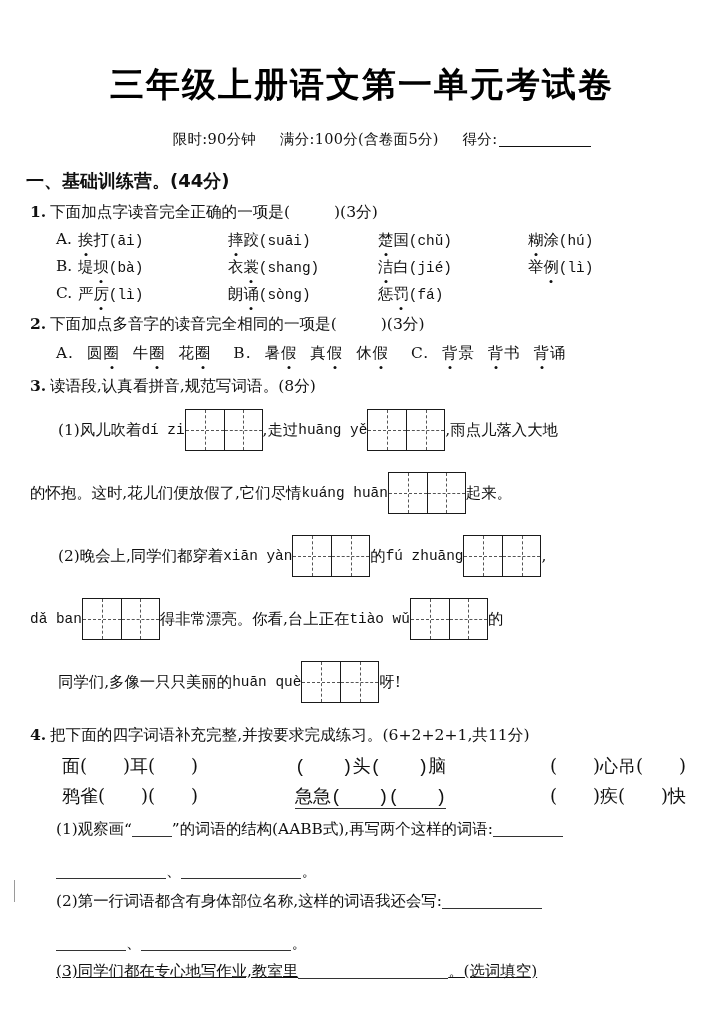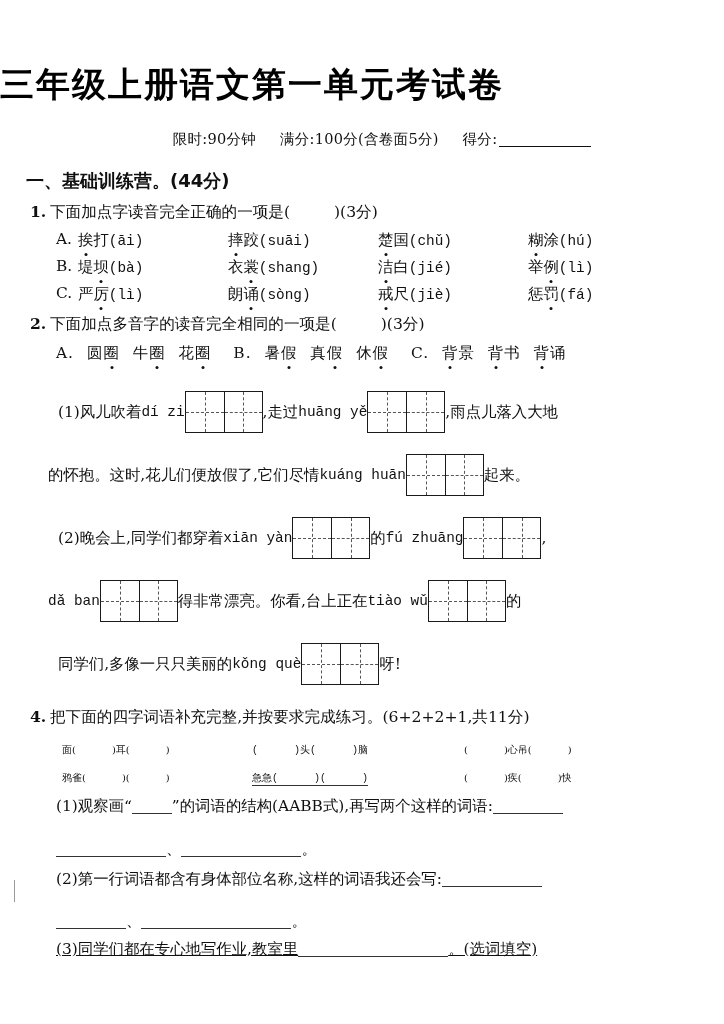--- a/index.html
+++ b/index.html
@@ -7,21 +7,21 @@
     width:724px;height:1024px;
     font-family:"DejaVu Serif","Liberation Serif",serif;
     color:#101010;
     position:relative;
     overflow:hidden;
   }
   .page{position:relative;width:724px;height:1024px;box-sizing:border-box;}
 
   
   .title{
-    text-align:left;
+    text-align:center;
     font-family:"DejaVu Sans","Liberation Sans",sans-serif;
     font-weight:700;
     font-size:34px;
     letter-spacing:2px;
     margin-top:62px;
     color:#000;
   }
   .subhead{
     text-align:center;
     font-size:14.5px;
@@ -69,21 +69,21 @@
     margin:6px 0 0 56px;
     font-size:15.4px;
     display:flex;
   }
   .optrow .lbl{width:22px;flex:none;}
   .optrow .cell{width:150px;flex:none;}
   .optrow .cell:last-child{width:auto;}
   .py{font-family:Liberation Mono, monospace;font-size:14.4px;}
 
   
-  .q2row{margin:7px 0 16px 56px;font-size:15.4px;letter-spacing:1px;}
+  .q2row{margin:7px 0 4px 56px;font-size:15.4px;letter-spacing:1px;}
   .q2row .sp{display:inline-block;width:13px;}
   .q2row .bigsp{display:inline-block;width:22px;}
 
   
   .tzg{
     display:inline-block;
     vertical-align:middle;
     border:1.4px solid #1a1a1a;
     height:40px;
     position:relative;
@@ -103,29 +103,30 @@
     border-top:1.1px dashed #555;
   }
 
   
   .p3{
     margin-left:58px;margin-right:18px;
     font-size:15.4px;
     line-height:62px;
     white-space:nowrap;
   }
-  .p3.ind0{margin-left:48px;}
+  .p3.ind0{margin-left:30px;}
   .p3 .txt{vertical-align:middle;}
 
   
   .idiom-row{
-    margin:14px 0 0 62px;
-    font-size:10px;
+    margin:6px 0 0 62px;
+    font-size:18px;
     display:flex;
     align-items:flex-end;
+    gap:43px;
   }
   .idiom-row .it{flex:none;}
   .idiom-row .it.w1{width:190px;}
   .idiom-row .it.w2{width:212px;font-family:Liberation Mono, monospace;}
   .blank-paren{display:inline-block;width:36px;}
   .ul{border-bottom:1.4px solid #333;padding-bottom:1px;}
 
   
   .subq{
     margin:8px 0 0 56px;
@@ -186,36 +187,38 @@
         <span class="lbl">B.</span>
         <span class="cell"><span>堤</span><span class="dot1">坝</span><span class="py">(bà)</span></span>
         <span class="cell"><span>衣</span><span class="dot1">裳</span><span class="py">(shang)</span></span>
         <span class="cell"><span class="dot1">洁</span><span>白</span><span class="py">(jié)</span></span>
         <span class="cell"><span>举</span><span class="dot1">例</span><span class="py">(lì)</span></span>
       </div>
       <div class="optrow">
         <span class="lbl">C.</span>
         <span class="cell"><span>严</span><span class="dot1">厉</span><span class="py">(lì)</span></span>
         <span class="cell"><span>朗</span><span class="dot1">诵</span><span class="py">(sòng)</span></span>
-        <span class="cell"><span class="dot1">戒</span><span>尺</span><span class="py">(jiè)</span></span>
         <span class="cell"><span>惩</span><span class="dot1">罚</span><span class="py">(fá)</span></span>
       </div>
     </div>
 
   <div class="q">
     <span class="qnum">2.</span><span>下面加点多音字的读音完全相同的一项是(</span><span class="paren-blank"></span><span>)(3分)</span>
   </div>
   <div class="q2row" id="q2-row"><span>A.</span><span class="sp"></span><span><span>圆</span><span class="dot1">圈</span></span><span class="sp"></span><span><span>牛</span><span class="dot1">圈</span></span><span class="sp"></span><span><span>花</span><span class="dot1">圈</span></span><span class="bigsp"></span><span>B.</span><span class="sp"></span><span><span>暑</span><span class="dot1">假</span></span><span class="sp"></span><span><span>真</span><span class="dot1">假</span></span><span class="sp"></span><span><span>休</span><span class="dot1">假</span></span><span class="bigsp"></span><span>C.</span><span class="sp"></span><span><span class="dot1">背</span><span>景</span></span><span class="sp"></span><span><span class="dot1">背</span><span>书</span></span><span class="sp"></span><span><span class="dot1">背</span><span>诵</span></span></div>
 
+  <div class="q" style="margin-top:10px;">
+    <span class="qnum">3.</span><span>读语段,认真看拼音,规范写词语。(8分)</span>
+  </div>
   <div id="q3-lines">
       <div class="p3"><span class="txt">(1)风儿吹着</span><span class="py txt">dí zi</span><span class="tzg"><span class="c"></span><span class="c"></span></span><span class="txt">,走过</span><span class="py txt">huāng yě</span><span class="tzg"><span class="c"></span><span class="c"></span></span><span class="txt">,雨点儿落入大地</span></div>
       <div class="p3 ind0"><span class="txt">的怀抱。这时,花儿们便放假了,它们尽情</span><span class="py txt">kuáng huān</span><span class="tzg"><span class="c"></span><span class="c"></span></span><span class="txt">起来。</span></div>
       <div class="p3"><span class="txt">(2)晚会上,同学们都穿着</span><span class="py txt">xiān yàn</span><span class="tzg"><span class="c"></span><span class="c"></span></span><span class="txt">的</span><span class="py txt">fú zhuāng</span><span class="tzg"><span class="c"></span><span class="c"></span></span><span class="txt">,</span></div>
       <div class="p3 ind0"><span class="py txt">dǎ ban</span><span class="tzg"><span class="c"></span><span class="c"></span></span><span class="txt">得非常漂亮。你看,台上正在</span><span class="py txt">tiào wǔ</span><span class="tzg"><span class="c"></span><span class="c"></span></span><span class="txt">的</span></div>
-      <div class="p3"><span class="txt">同学们,多像一只只美丽的</span><span class="py txt">kǒng què</span><span class="tzg"><span class="c"></span><span class="c"></span></span><span class="txt">呀!</span></div>
+      <div class="p3"><span class="txt">同学们,多像一只只美丽的</span><span class="py txt">huān què</span><span class="tzg"><span class="c"></span><span class="c"></span></span><span class="txt">呀!</span></div>
     </div>
 
   <div class="q" style="margin-top:10px;">
     <span class="qnum">4.</span><span>把下面的四字词语补充完整,并按要求完成练习。(6+2+2+1,共11分)</span>
   </div>
 
   <div class="idiom-row" id="q4-row1">
       <span class="it w1"><span><span>面(</span><span class="blank-paren"></span><span>)耳(</span><span class="blank-paren"></span><span>)</span></span></span>
       <span class="it w2"><span><span>(</span><span class="blank-paren"></span><span>)头(</span><span class="blank-paren"></span><span>)脑</span></span></span>
       <span class="it w1"><span><span>(</span><span class="blank-paren"></span><span>)心吊(</span><span class="blank-paren"></span><span>)</span></span></span>

